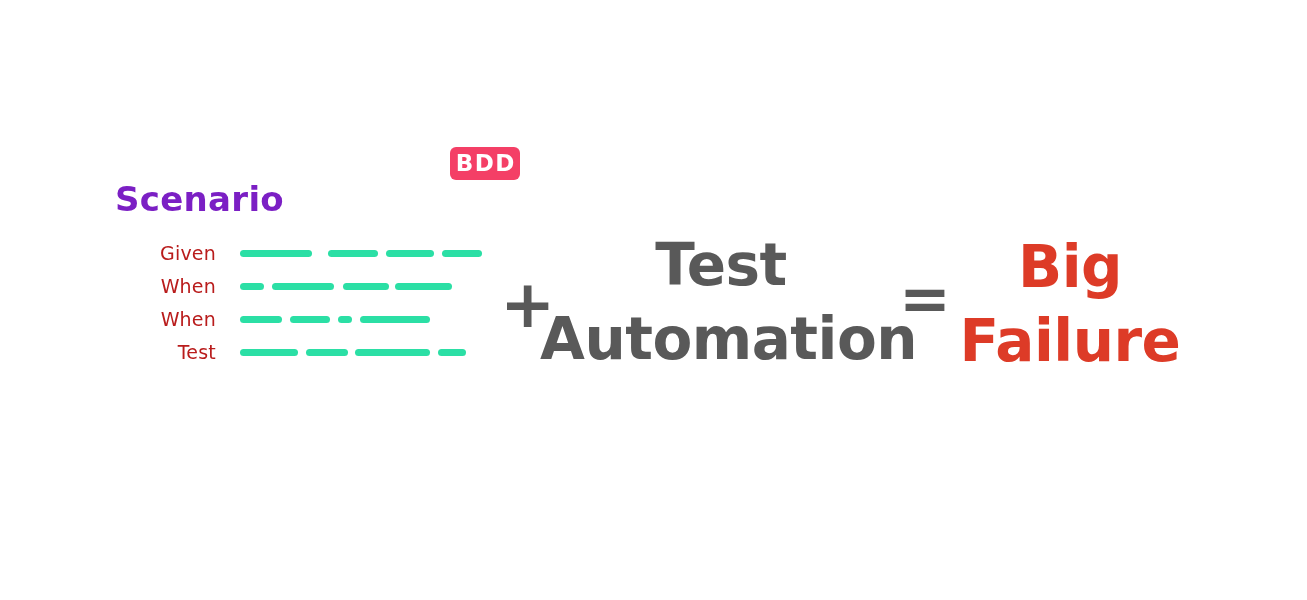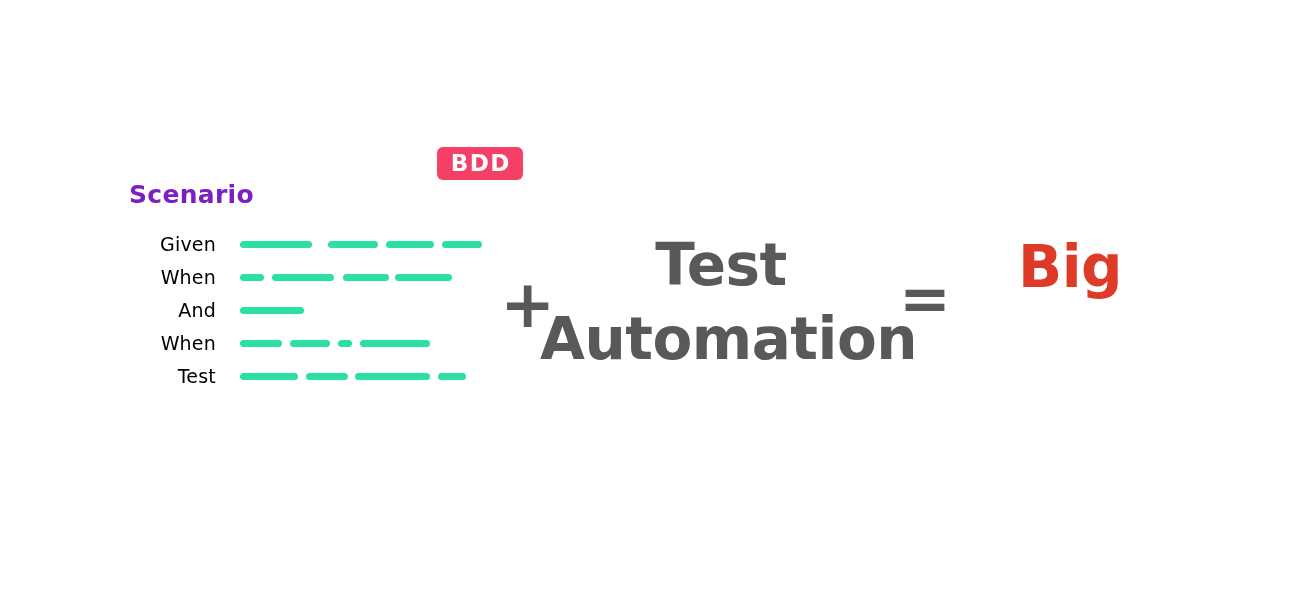--- a/index.html
+++ b/index.html
@@ -16,23 +16,23 @@
   #canvas {
     position: relative;
     width: 1307px;
     height: 600px;
     background: #ffffff;
   }
 
   
   .bdd-badge {
     position: absolute;
-    left: 437px;
+    left: 450px;
     top: 147px;
-    width: 86px;
+    width: 70px;
     height: 33px;
     background: #F43F66;
     border-radius: 6px;
     display: flex;
     align-items: center;
     justify-content: center;
   }
   .bdd-badge-label {
     color: #ffffff;
     font-family: "DejaVu Sans", sans-serif;
@@ -48,40 +48,40 @@
     position: absolute;
     left: 112px;
     top: 182px;
     width: 380px;
   }
 
   .scenario-title {
     color: #7B1FC4;
     font-family: "DejaVu Sans", sans-serif;
     font-weight: bold;
-    font-size: 25px;
+    font-size: 34px;
     letter-spacing: 0.3px;
     line-height: 1;
     margin-bottom: 21px;
-    margin-left: 17px;
+    margin-left: 3px;
   }
 
   .step-rows { display: block; }
 
   .step-row {
     display: flex;
     align-items: center;
     height: 33px;
   }
 
   .step-keyword {
     width: 128px;
     text-align: right;
     padding-right: 24px;
-    color: #000000;
+    color: #b91c1c;
     font-family: "DejaVu Sans", sans-serif;
     font-weight: normal;
     font-size: 19px;
     line-height: 1;
     letter-spacing: 0.2px;
   }
 
   .step-dashes {
     position: relative;
     height: 33px;
@@ -175,26 +175,20 @@
         <div class="step-row">
           <div class="step-keyword">When</div>
           <div class="step-dashes">
             <span class="dash" style="left: 0px; width: 24px; background: rgb(43, 223, 165);"></span>
             <span class="dash" style="left: 32px; width: 62px; background: rgb(43, 223, 165);"></span>
             <span class="dash" style="left: 103px; width: 46px; background: rgb(43, 223, 165);"></span>
             <span class="dash" style="left: 155px; width: 57px; background: rgb(43, 223, 165);"></span>
           </div>
         </div>
         <div class="step-row">
-          <div class="step-keyword">And</div>
-          <div class="step-dashes">
-            <span class="dash" style="left: 0px; width: 64px; background: rgb(43, 223, 165);"></span>
-          </div>
-        </div>
-        <div class="step-row">
           <div class="step-keyword">When</div>
           <div class="step-dashes">
             <span class="dash" style="left: 0px; width: 42px; background: rgb(43, 223, 165);"></span>
             <span class="dash" style="left: 50px; width: 40px; background: rgb(43, 223, 165);"></span>
             <span class="dash" style="left: 98px; width: 14px; background: rgb(43, 223, 165);"></span>
             <span class="dash" style="left: 120px; width: 70px; background: rgb(43, 223, 165);"></span>
           </div>
         </div>
         <div class="step-row">
           <div class="step-keyword">Test</div>
@@ -212,15 +206,16 @@
 
   <div class="operator op-equals">=</div>
 
   <div class="test-automation">
     <span class="ta-line">Test</span>
     <span class="ta-line">Automation</span>
   </div>
 
   <div class="big-failure">
     <span class="bf-line">Big</span>
+    <span class="bf-line">Failure</span>
   </div>
 
 </div>
 
 </body></html>

